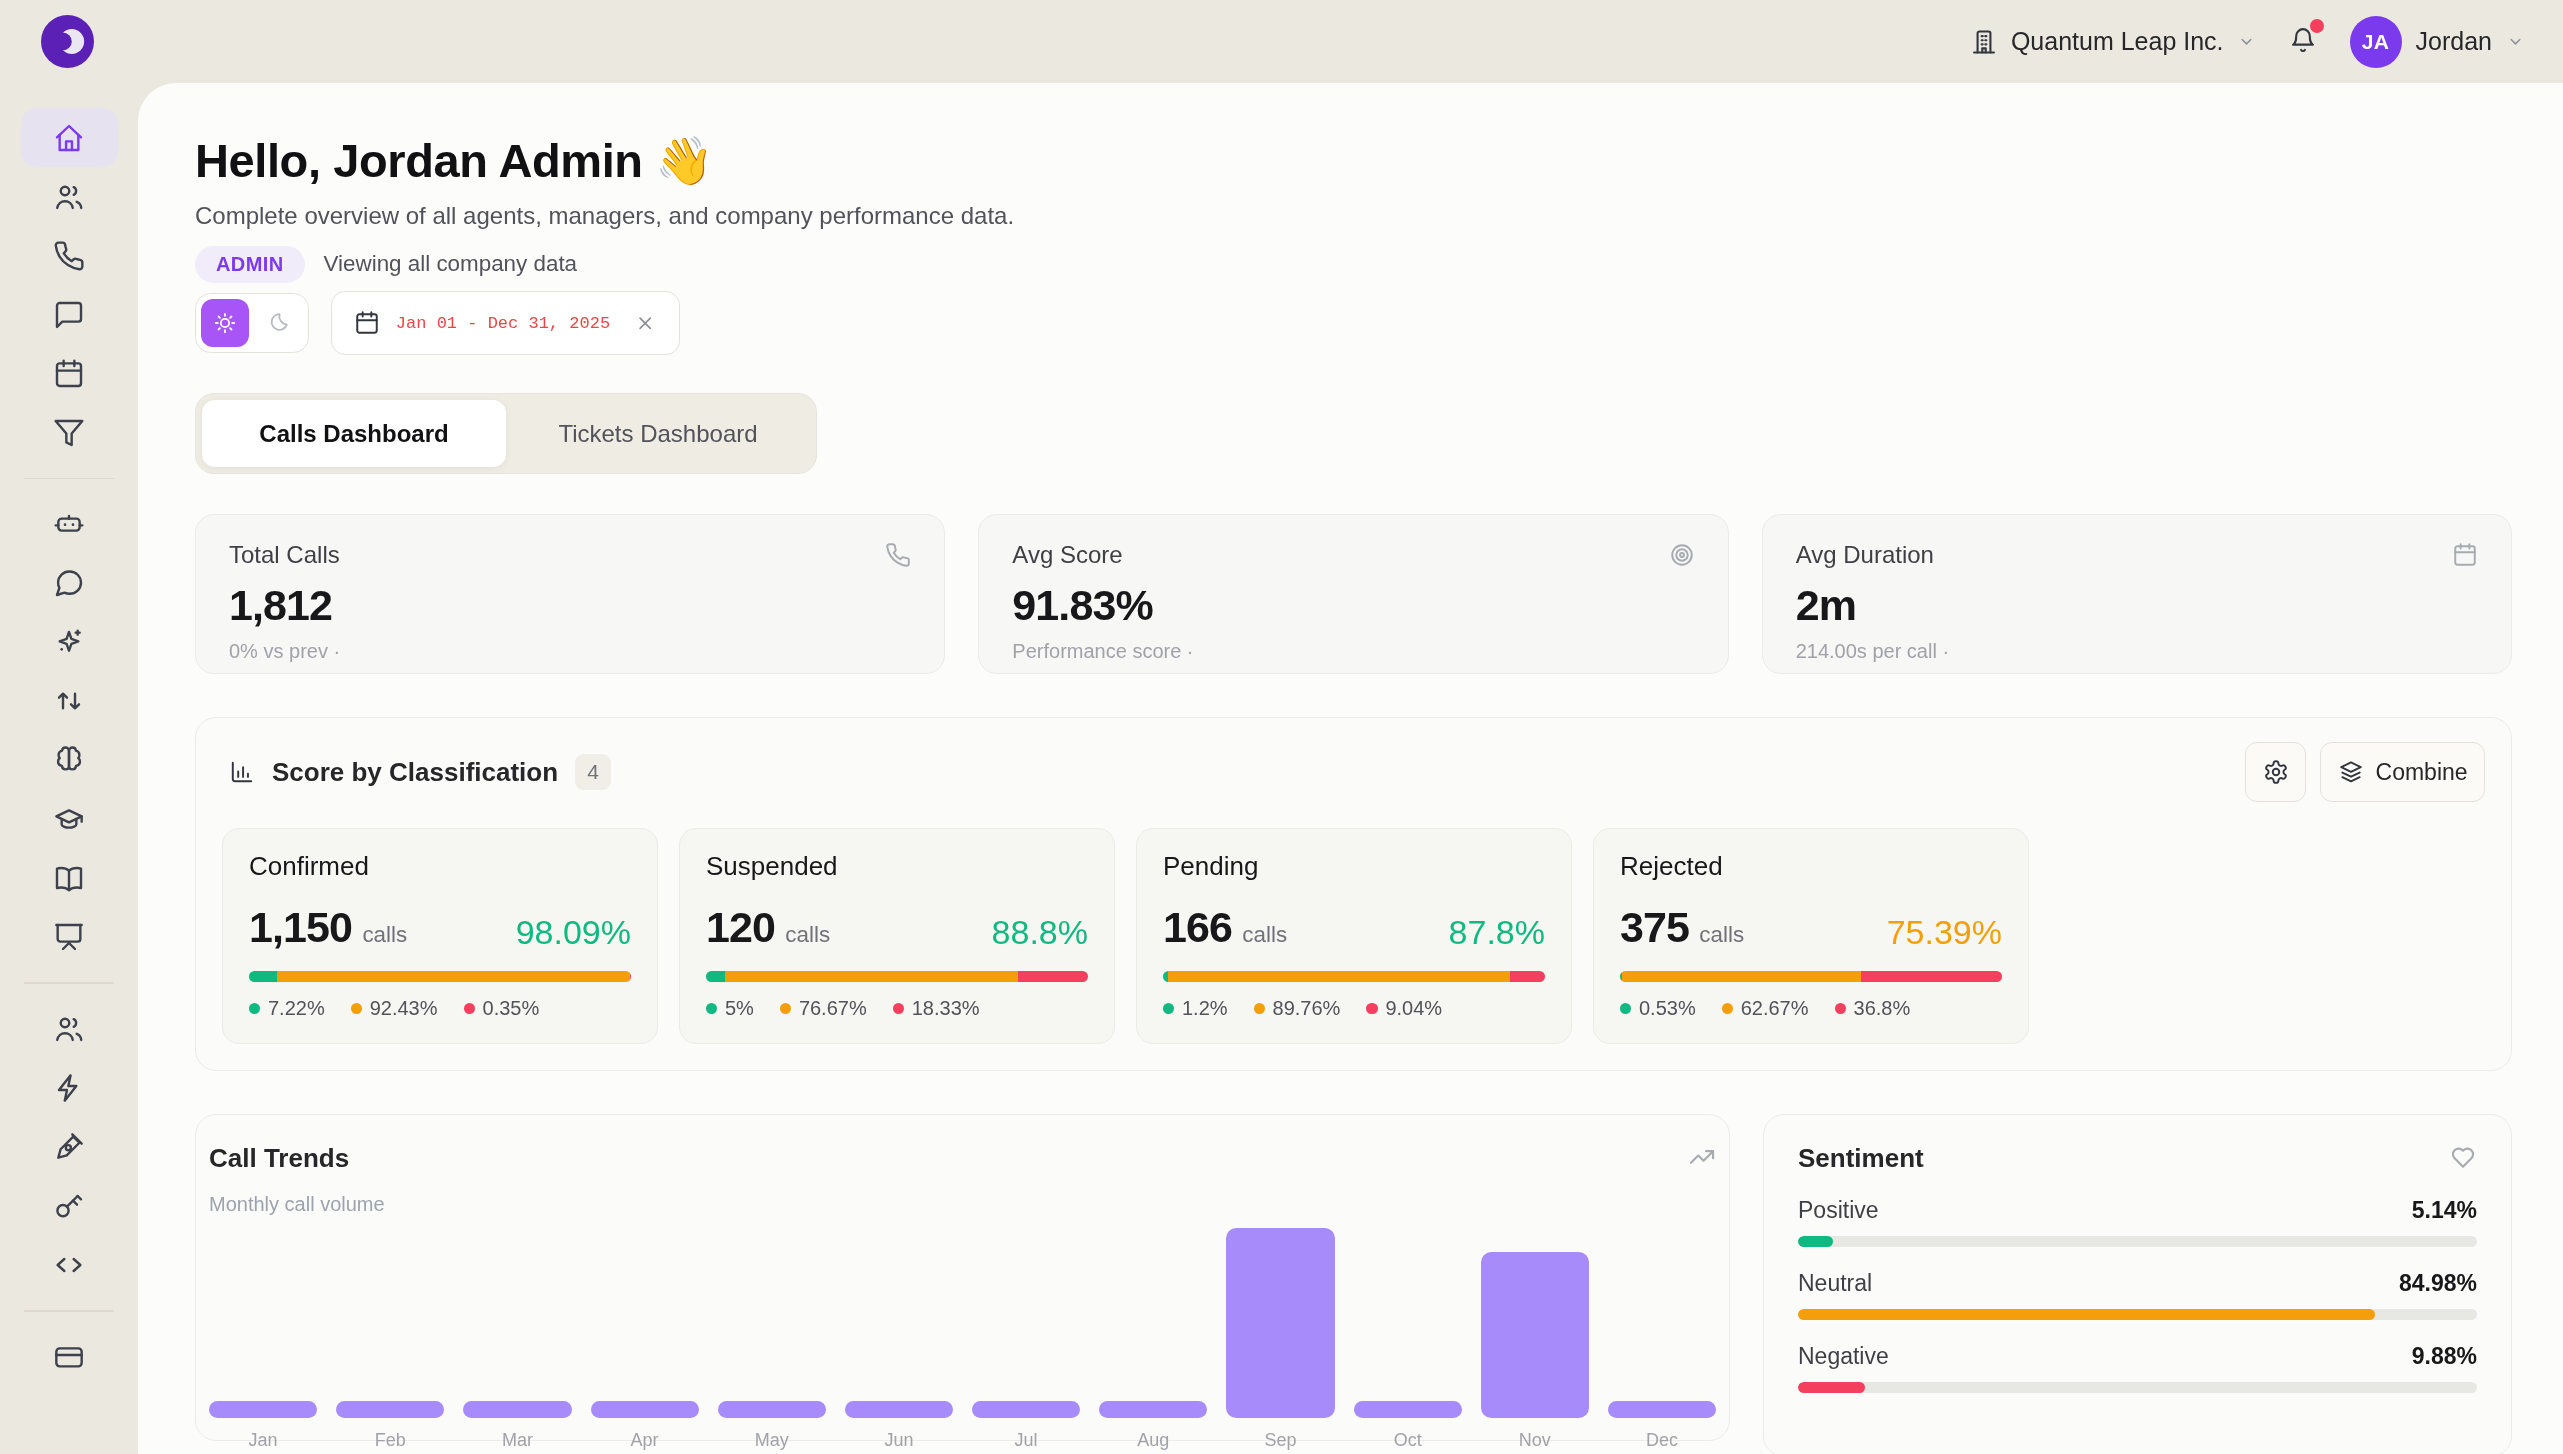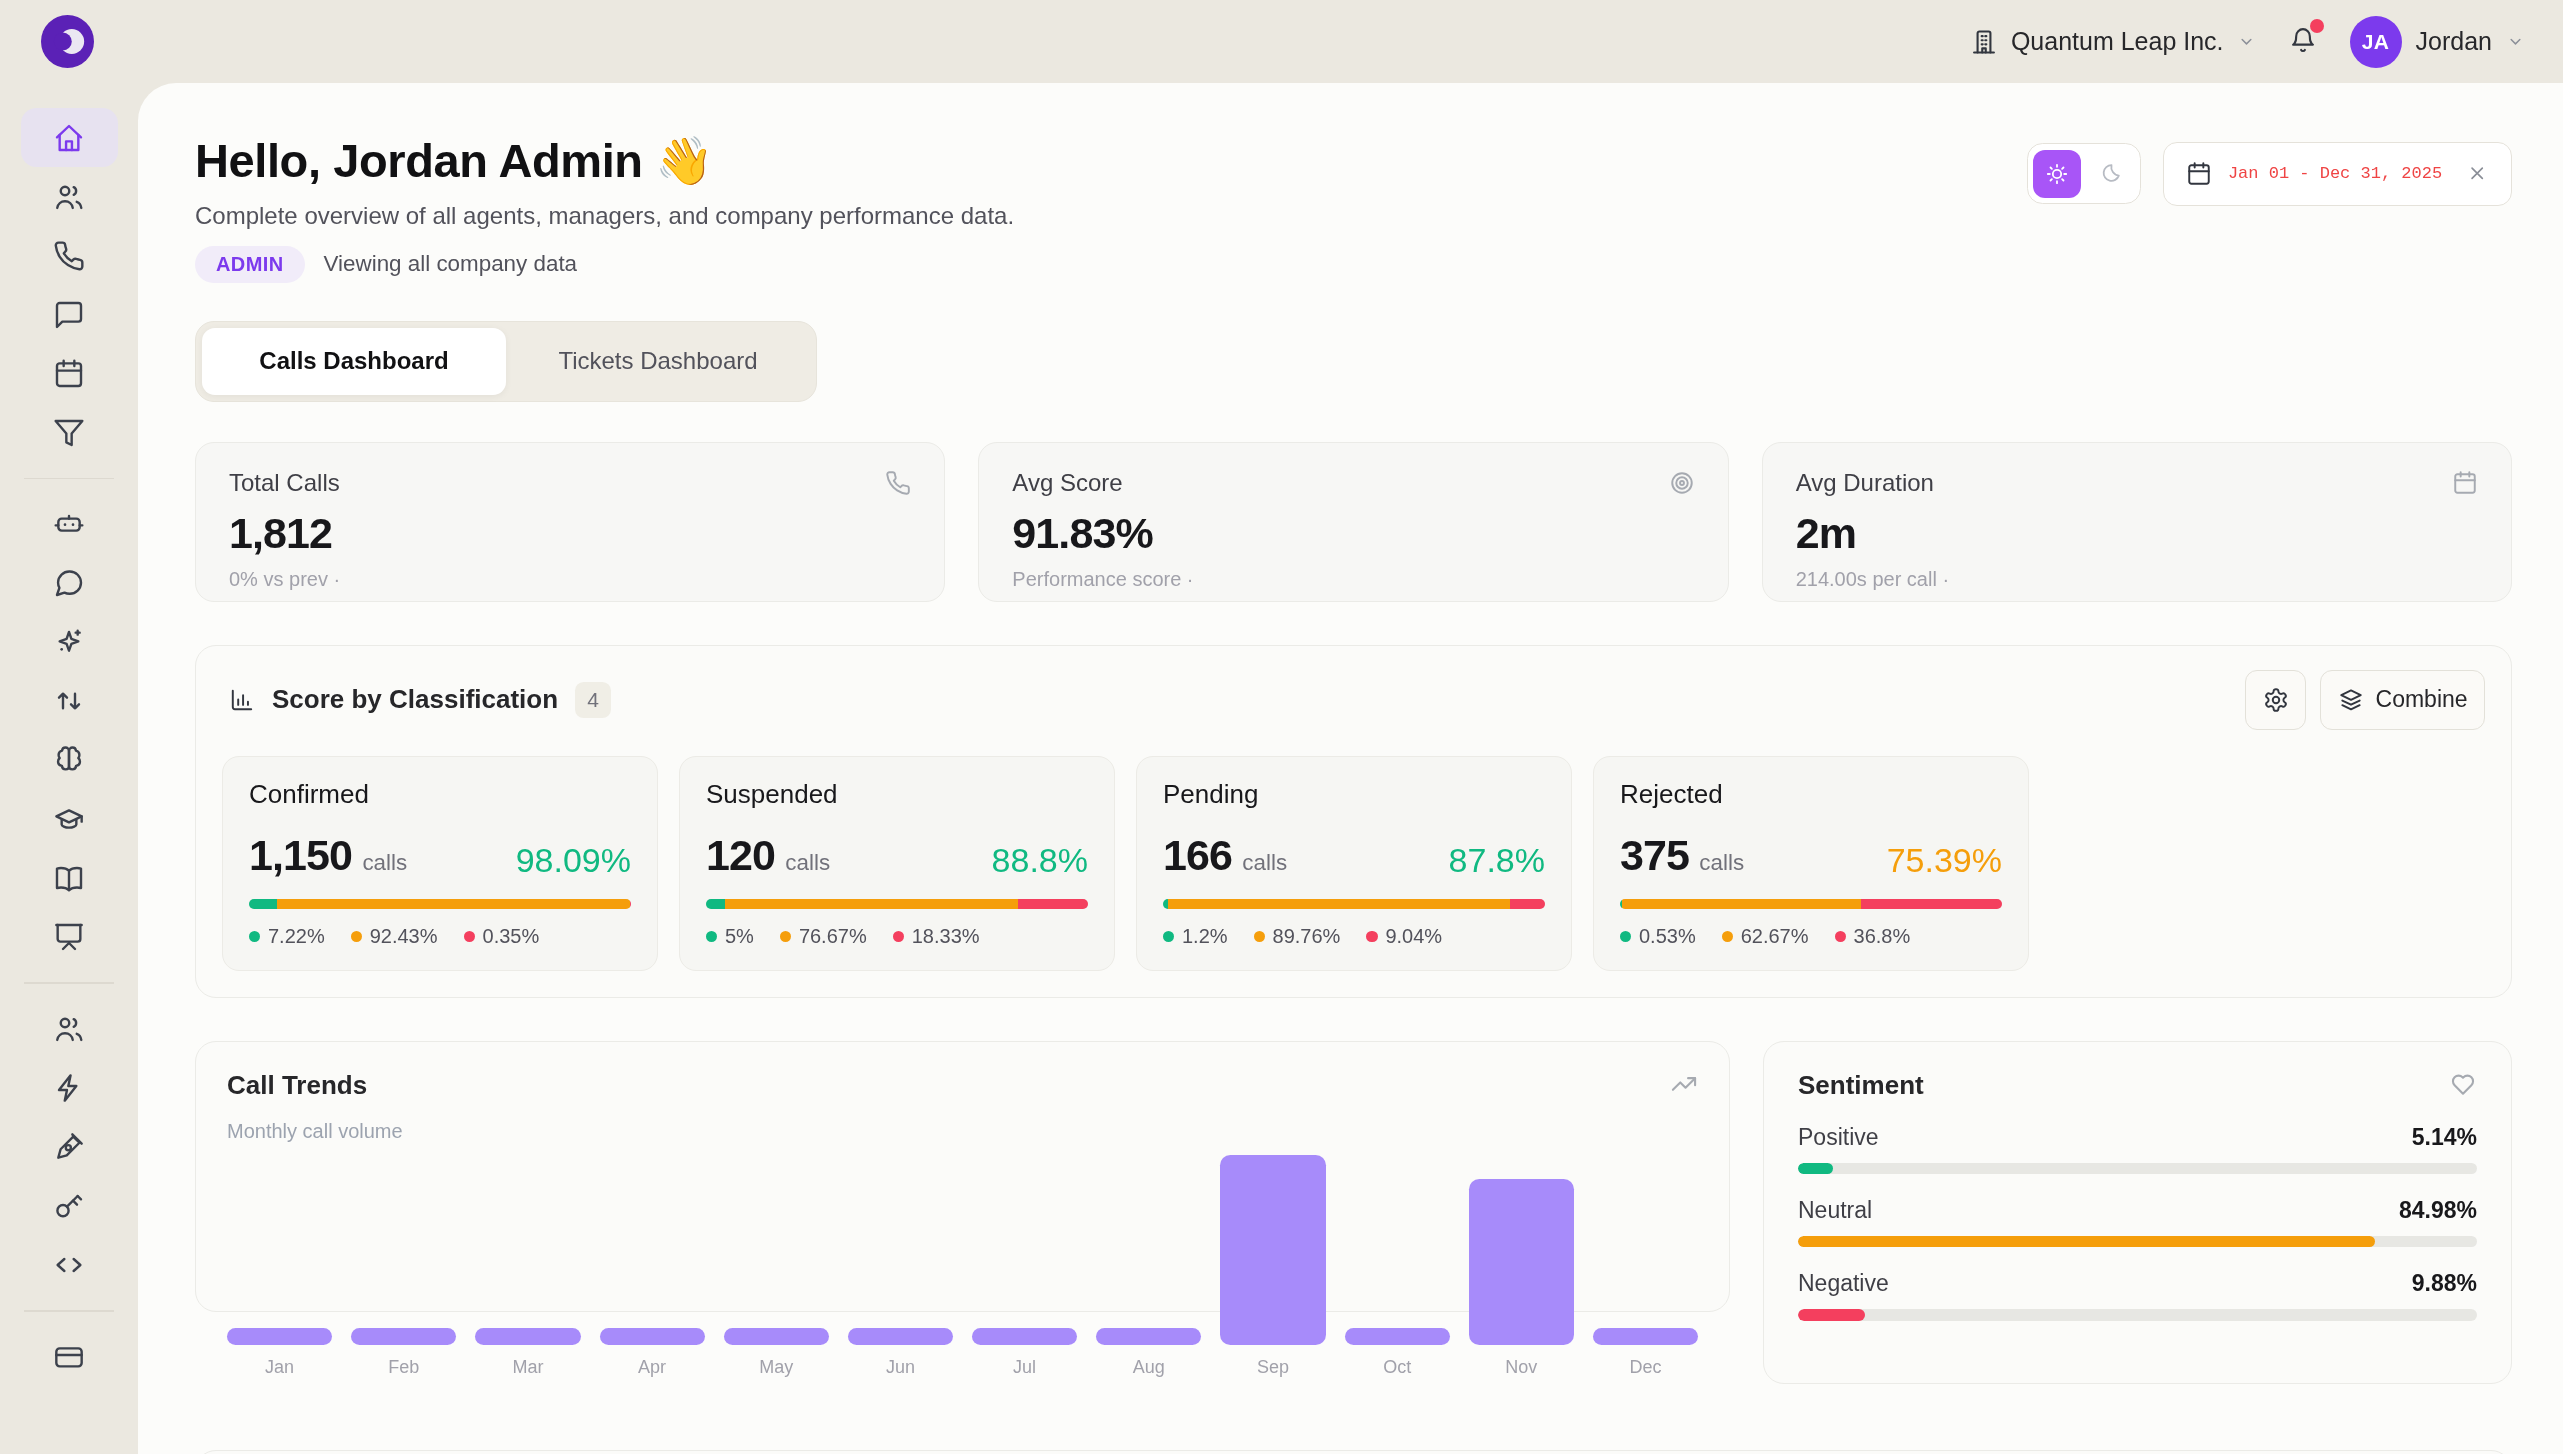--- a/index.html
+++ b/index.html
@@ -27,21 +27,21 @@
   .uname{font-size:25px;color:#27272a;}
 
   
   .sidebar{position:absolute;left:0;top:83px;bottom:0;width:138px;display:flex;flex-direction:column;align-items:center;padding-top:25px;}
   .sb-item{width:97px;height:59px;border-radius:15.5px;display:flex;align-items:center;justify-content:center;color:#3c414c;cursor:pointer;flex:none;}
   .sb-item.active{background:#e7e2f0;color:#7c3aed;}
   .sb-div{width:90px;height:1.7px;background:#ddd9d0;margin:15.5px 0;flex:none;}
 
   
   .main{position:absolute;left:138px;top:83px;right:0;bottom:0;background:#fcfcfa;border-top-left-radius:38px;padding:50px 51px 0 57px;overflow:hidden;}
-  .head-row{display:flex;justify-content:space-between;align-items:flex-start;}
+  .head-row{display:flex;justify-content:flex-end;align-items:flex-start;flex-direction:column;}
   h1{font-size:47px;font-weight:bold;margin:0;letter-spacing:-0.4px;color:#111113;}
   .sub{font-size:24px;color:#52525b;margin:14px 0 0;}
   .badge-row{margin-top:15.5px;display:flex;align-items:center;gap:19px;}
   .admin-badge{background:#f1ecf9;color:#7c3aed;font-size:20px;font-weight:bold;padding:7px 21px;border-radius:861px;letter-spacing:0.4px;}
   .viewing{font-size:22.4px;color:#52525b;}
   .head-controls{display:flex;align-items:center;gap:22.4px;margin-top:8.6px;}
   .theme-toggle{background:#fff;border:1.7px solid #e5e2da;border-radius:15.5px;padding:5.2px;display:flex;gap:5.2px;cursor:pointer;}
   .tt-opt{width:48px;height:48px;border-radius:12px;display:flex;align-items:center;justify-content:center;color:#b7bbc3;cursor:pointer;}
   .tt-active{background:#a855f7;color:#fff;}
   .date-chip{background:#fff;border:1.7px solid #e5e2da;border-radius:14px;height:64px;display:flex;align-items:center;gap:15.5px;padding:0 22.4px;cursor:pointer;}
@@ -75,21 +75,21 @@
   .cc-num{font-size:43px;font-weight:bold;letter-spacing:-0.9px;}
   .cc-unit{font-size:22.4px;color:#71717a;margin-left:10.3px;}
   .cc-score{font-size:34px;font-weight:normal;}
   .seg-bar{margin-top:19px;height:10.3px;border-radius:6px;overflow:hidden;display:flex;background:#e7e7e2;}
   .seg-bar span{height:100%;display:block;flex:none;}
   .cc-legend{margin-top:15.5px;display:flex;gap:26px;font-size:20px;color:#52525b;}
   .lg{display:inline-flex;align-items:center;gap:7.8px;}
   .lg i{width:11.2px;height:11.2px;border-radius:50%;display:inline-block;}
 
   .charts-row{margin-top:43px;display:grid;grid-template-columns:1535px 1fr;gap:33px;}
-  .trends-card{padding:28px 31px 17px;height:271px;}
+  .trends-card{padding:28px 13px 17px;height:327px;}
   .tc-head{display:flex;justify-content:space-between;align-items:flex-start;}
   .tc-title{font-size:26px;font-weight:bold;color:#27272a;}
   .tc-sub{font-size:20px;color:#9ca3af;margin-top:19px;}
   .chart{height:190px;margin-top:12px;display:flex;align-items:flex-end;gap:19px;}
   .bar{flex:1;background:#a78bfa;border-radius:10.3px;}
   .chart-labels{display:flex;gap:19px;margin-top:12px;}
   .bl{flex:1;text-align:center;font-size:18px;color:#a1a1aa;}
 
   .sentiment-card{padding:28px 34px;height:343px;}
   .sc-head{display:flex;justify-content:space-between;align-items:flex-start;}

